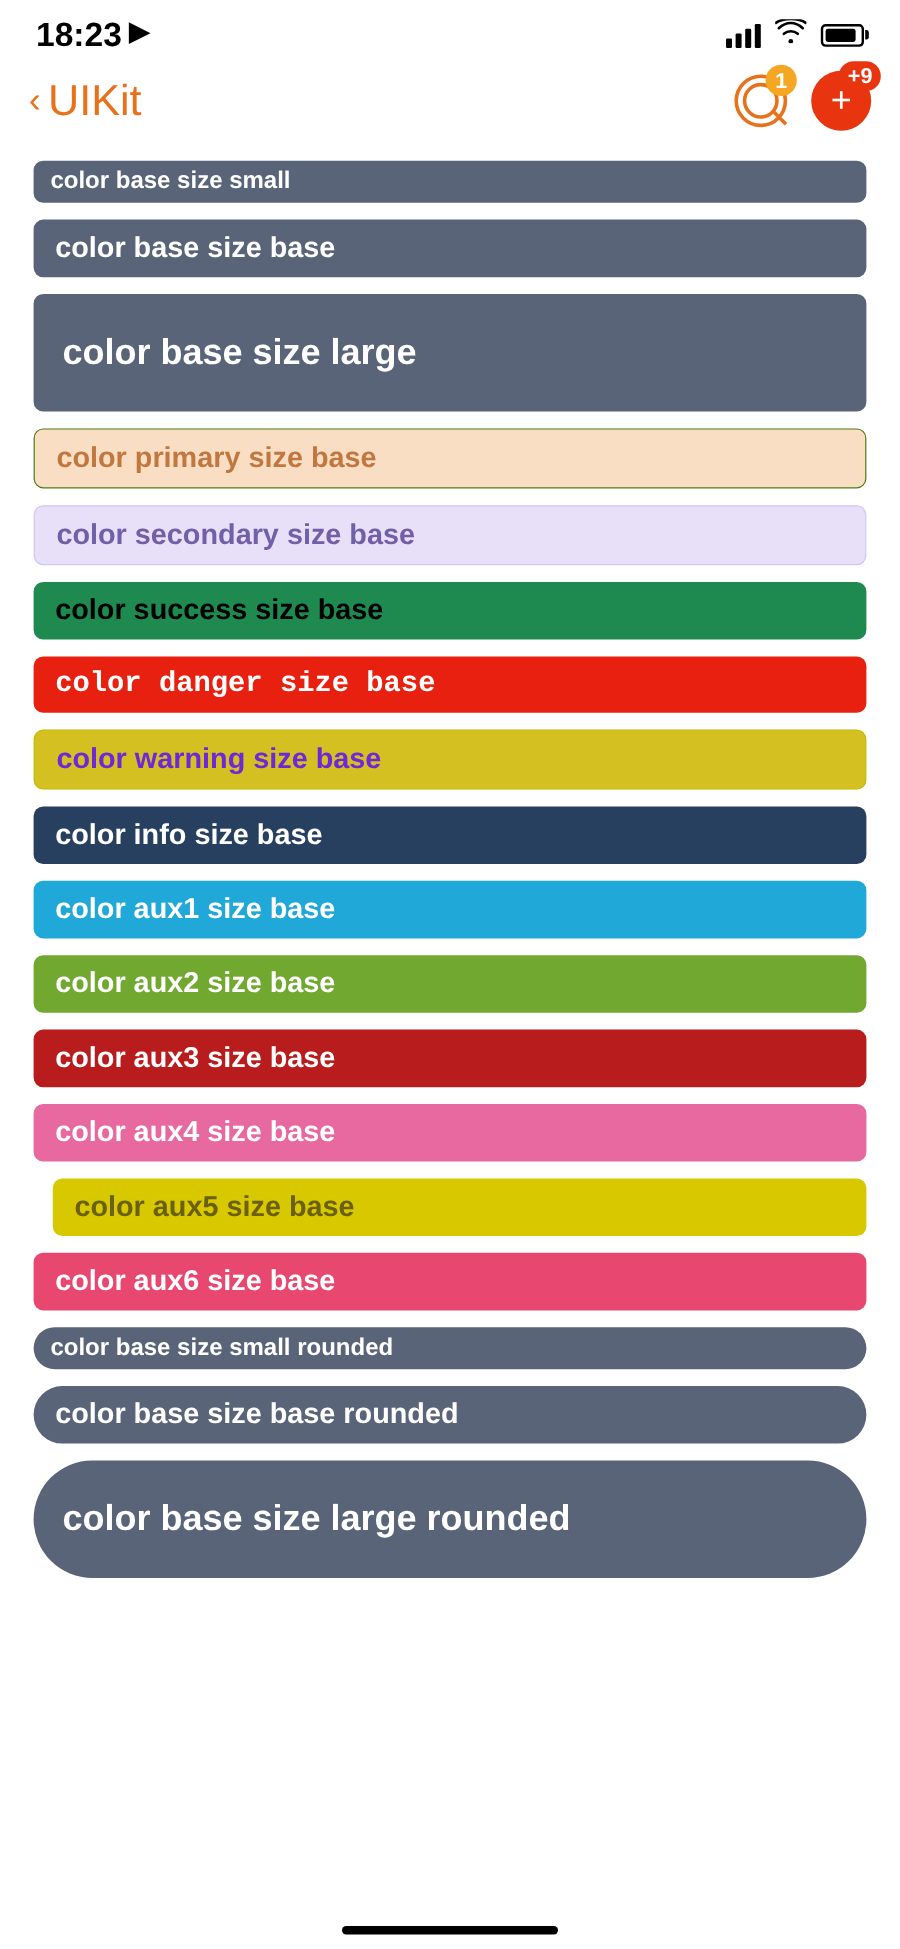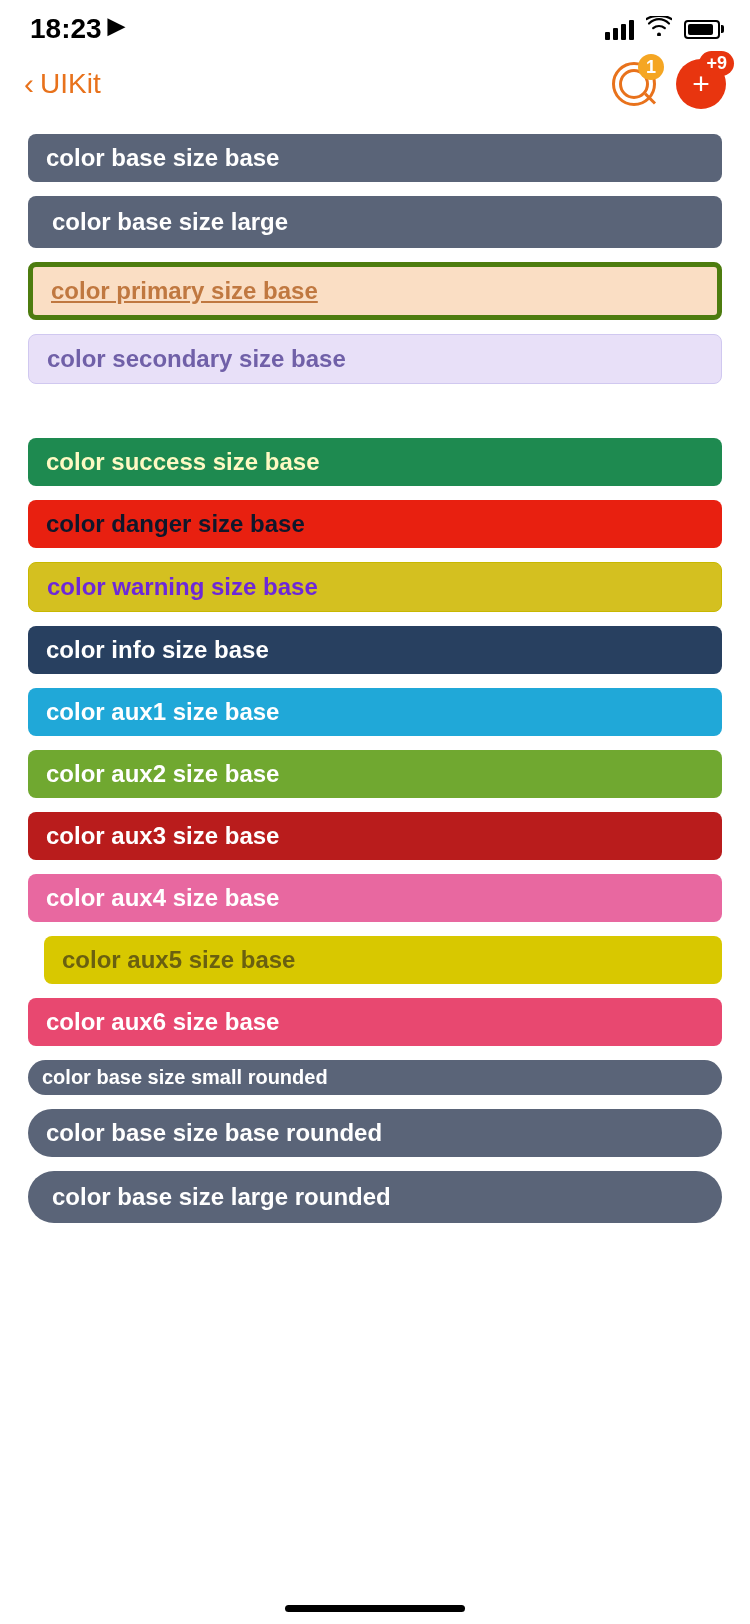--- a/index.html
+++ b/index.html
@@ -97,21 +97,21 @@
       font-weight: 400;
       cursor: pointer;
     }
     .back-chevron {
       font-size: 30px;
       color: #E8721C;
       font-weight: 300;
     }
     .back-label {
       color: #E8721C;
-      font-size: 28px;
+      font-size: 36px;
     }
     .header-actions {
       display: flex;
       align-items: center;
       gap: 20px;
     }
     .search-btn {
       position: relative;
       cursor: pointer;
     }
@@ -204,33 +204,33 @@
     }
     .chip-small {
       font-size: 20px;
       padding: 6px 14px;
     }
     .chip-base {
       font-size: 24px;
       padding: 10px 18px;
     }
     .chip-large {
-      font-size: 24px;
-      padding: 12px 24px;
+      font-size: 30px;
+      padding: 32px 24px;
     }
     .chip-rounded {
       border-radius: 50px;
     }
 
     
     .chip-color-base { background: #5A6478; color: #fff; }
-    .chip-color-primary { background: #FADEC4; color: #C07840; border: 5px solid #4d7c0f; text-decoration: underline; }
+    .chip-color-primary { background: #FADEC4; color: #C07840; border: 1px solid #4d7c0f; }
     .chip-color-secondary { background: #E8E0F8; color: #7060A8; border: 1px solid #D0C8F0; }
-    .chip-color-success { background: #1E8A50; color: #fef9c3; margin-top: 40px; }
-    .chip-color-danger { background: #E82010; color: #0f172a; }
+    .chip-color-success { background: #1E8A50; color: #000000; }
+    .chip-color-danger { background: #E82010; color: #ffffff; font-family: Liberation Mono, monospace; }
     .chip-color-warning { background: #D4C020; color: #6d28d9; border: 1px solid #C8B800; }
     .chip-color-info { background: #284060; color: #fff; }
     .chip-color-aux1 { background: #20A8D8; color: #fff; }
     .chip-color-aux2 { background: #70A830; color: #fff; }
     .chip-color-aux3 { background: #b91c1c; color: #fff; }
     .chip-color-aux4 { background: #E868A0; color: #fff; }
     .chip-color-aux5 { background: #D8C800; color: #6A6010; margin-left: 16px; }
     .chip-color-aux6 { background: #E84870; color: #fff; text-align: center; }
 
     
@@ -288,20 +288,21 @@
       <div class="notification-badge">1</div>
     </div>
     <div class="add-btn">
       <div class="add-circle">+</div>
       <div class="add-badge">+9</div>
     </div>
   </div>
 </div>
 
 <div class="content">
+<div class="chip chip-color-base chip-small">color base size small</div>
     <div class="chip chip-color-base chip-base">color base size base</div>
     <div class="chip chip-color-base chip-large">color base size large</div>
     <div class="chip chip-color-primary chip-base">color primary size base</div>
     <div class="chip chip-color-secondary chip-base">color secondary size base</div>
     <div class="chip chip-color-success chip-base">color success size base</div>
     <div class="chip chip-color-danger chip-base">color danger size base</div>
     <div class="chip chip-color-warning chip-base">color warning size base</div>
     <div class="chip chip-color-info chip-base">color info size base</div>
     <div class="chip chip-color-aux1 chip-base">color aux1 size base</div>
     <div class="chip chip-color-aux2 chip-base">color aux2 size base</div>

